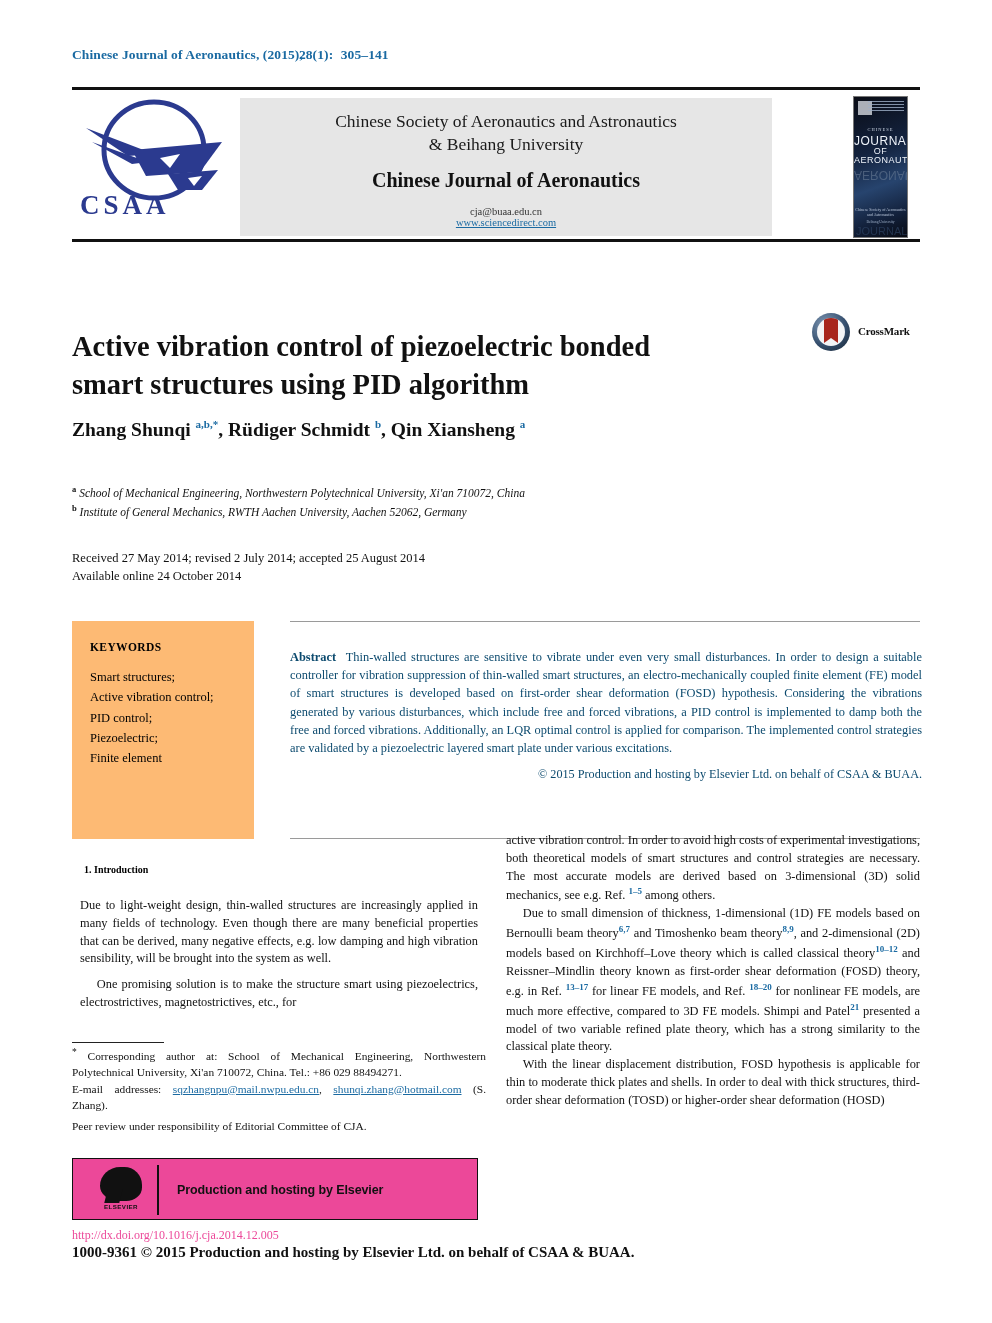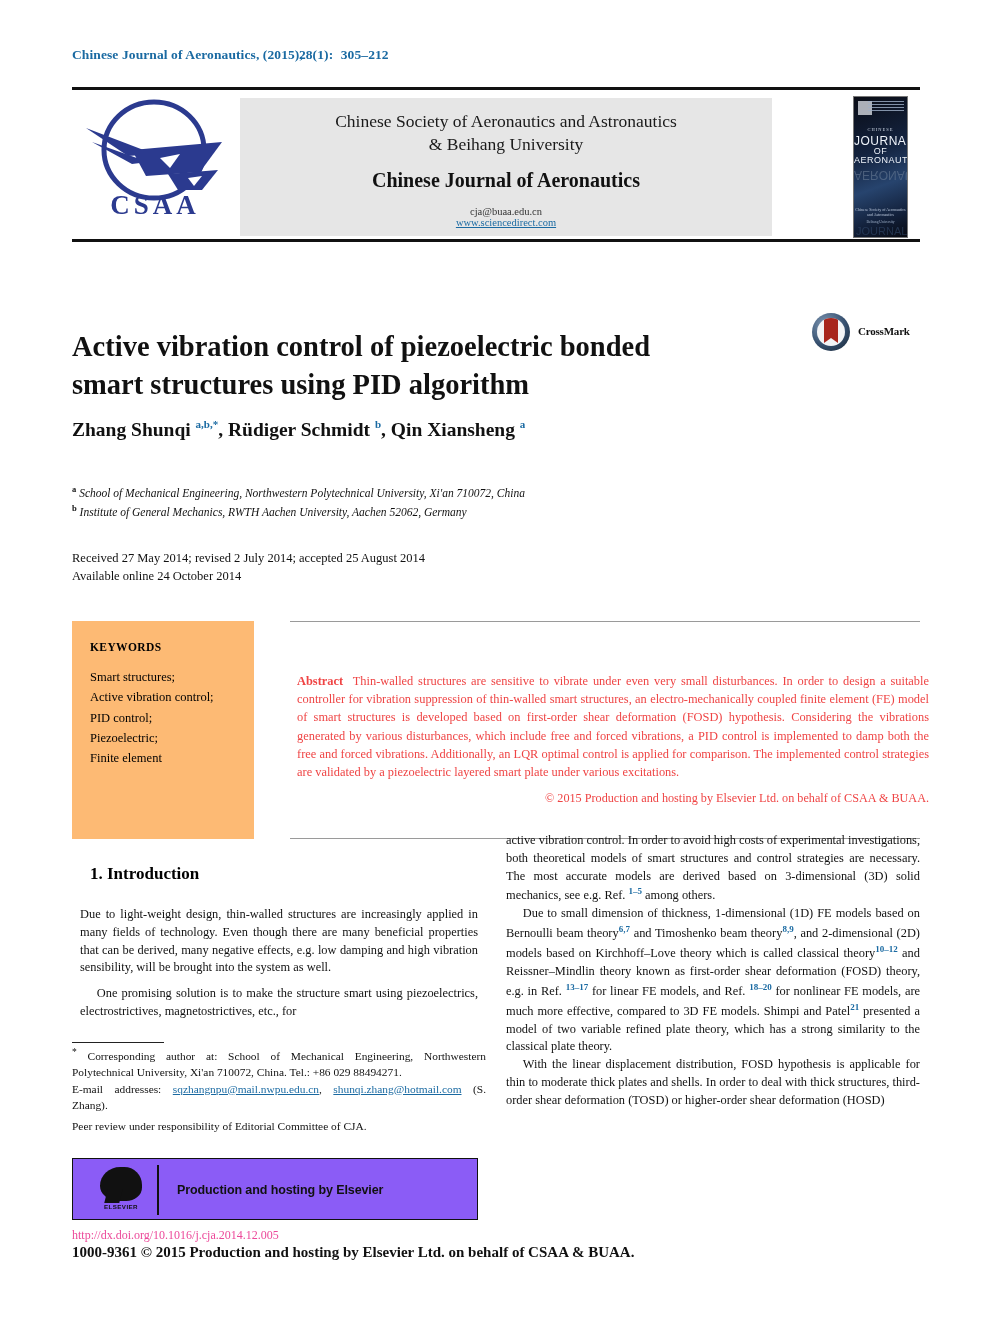--- a/index.html
+++ b/index.html
@@ -26,21 +26,21 @@
   
   .masthead {
     position:absolute; left:72px; top:87px; width:848px; height:155px;
     border-top:3px solid #111; border-bottom:3px solid #111;
   }
   .csaa-logo {
     position:absolute; left:10px; top:8px; width:145px; height:140px;
   }
   .csaa-text {
     position:absolute; left:8px; top:100px; width:150px;
-    text-align:center; font-size:27px; font-weight:bold; color:#2b3a8f;
+    font-size:27px; font-weight:bold; color:#2b3a8f;
     letter-spacing:4px; font-family:"Liberation Serif", serif;
   }
   .mast-center {
     position:absolute; left:168px; top:8px; width:532px; height:138px;
     background:#e6e6e6;
     display:flex; flex-direction:column; align-items:center; justify-content:flex-start;
     padding-top:12px;
   }
   .soc1 { font-size:17.5px; line-height:1.32; text-align:center; color:#1a1a1a; }
   .cja-title { font-size:20px; font-weight:bold; margin-top:13px; color:#111; }
@@ -109,51 +109,51 @@
   .abs-rule-top { position:absolute; left:290px; top:621px; width:630px; height:1px; background:#9a9a9a; }
   .abs-rule-bot { position:absolute; left:290px; top:838px; width:630px; height:1px; background:#9a9a9a; }
   .kwbox {
     position:absolute; left:72px; top:621px; width:182px; height:218px;
     background:#fdba74; padding:20px 2px 0 18px;
   }
   .kwbox h4 { margin:0 0 14px 0; font-size:11.5px; font-weight:bold; letter-spacing:0.4px;
               font-family:"Liberation Serif", serif; }
   .kwbox ul { margin:0; padding:0; list-style:none; font-size:12.5px; line-height:1.62; }
   .abstract {
-    position:absolute; left:290px; top:672px; width:632px;
-    font-size:12.4px; line-height:1.47; text-align:justify; color:#ef4444;margin-left:7px;
+    position:absolute; left:290px; top:648px; width:632px;
+    font-size:12.4px; line-height:1.47; text-align:justify; color:#0c4a6e;
   }
   .abstract .lead { font-weight:bold; }
   .abs-copy { margin-top:9px; text-align:right; font-size:12.2px; }
 
   
   .col-left { position:absolute; left:72px; top:864px; width:414px; }
   .col-right { position:absolute; left:506px; top:832px; width:414px;
                font-size:12.4px; line-height:1.435; text-align:justify; color:#111; }
-  .sec-h { font-size:17px; font-weight:bold; margin:0 0 22px 18px; }
+  .sec-h { font-size:10px; font-weight:bold; margin:0 0 22px 12px; }
   .body-p { font-size:12.4px; line-height:1.435; text-align:justify; margin:8px; color:#111; }
   .body-p + .body-p { text-indent:1.35em; }
   .col-right p { margin:0; }
   .col-right p + p { text-indent:1.35em; }
   sup.ref { color:#1a6aa2; font-weight:bold; font-size:9px; }
 
   
   .fn-rule { position:absolute; left:72px; top:1042px; width:92px; height:1px; background:#222; }
   .footnote {
     position:absolute; left:72px; top:1046px; width:414px;
     font-size:11.4px; line-height:1.44; text-align:justify; color:#111;
   }
   .footnote .p2 { }
   .footnote .p3 { margin-top:5px; }
   .footnote a { color:#1a6aa2; text-decoration:underline; }
 
   
   .elsbox {
     position:absolute; left:72px; top:1158px; width:406px; height:62px;
-    border:1.5px solid #111; background:#8b5cf6;
+    border:1.5px solid #111; background:#ec4899;
   }
   .els-logo { position:absolute; left:24px; top:8px; width:48px; height:46px; }
   .els-tree { position:absolute; left:3px; top:0; width:42px; height:34px; background:#111;
               border-radius:48% 42% 38% 45% / 55% 52% 40% 44%; }
   .els-tree:after { content:""; position:absolute; left:6px; top:22px; width:15px; height:14px;
                     background:#111; transform:skewX(-14deg); }
   .els-word { position:absolute; left:0; top:36px; width:48px; text-align:center; font-size:6.2px;
               font-weight:bold; letter-spacing:.4px; font-family:"Liberation Sans", sans-serif; color:#111;}
   .els-div { position:absolute; left:84px; top:6px; width:1.5px; height:50px; background:#111; }
   .els-txt { position:absolute; left:104px; top:24px; font-size:12.5px; font-weight:bold;
@@ -163,21 +163,21 @@
   .doi { position:absolute; left:72px; top:1228px; font-size:12px; color:#ec4899; }
   .issn { position:absolute; left:72px; top:1244px; font-size:15px; color:#111; font-weight:bold; }
 </style>
 </head>
 <body>
 
 <div class="page">
 
   <div class="runhead">
     <span>Chinese Journal of Aeronautics, (2015),</span><span class="vol">28(1):</span>
-    <span>305–212</span>
+    <span>305–141</span>
   </div>
 
   <div class="masthead">
 
     <div class="csaa-logo">
       <svg viewBox="0 0 145 110" width="145" height="110" aria-hidden="true">
         <ellipse cx="72" cy="52" rx="50" ry="48" fill="none" stroke="#2b3a8f" stroke-width="5"></ellipse>
         <path d="M4 30 L72 56 L46 58 Z" fill="#2b3a8f"></path>
         <path d="M10 44 L66 64 L50 66 Z" fill="#2b3a8f"></path>
         <path d="M50 52 L140 44 L118 74 L64 78 Z" fill="#2b3a8f"></path>

